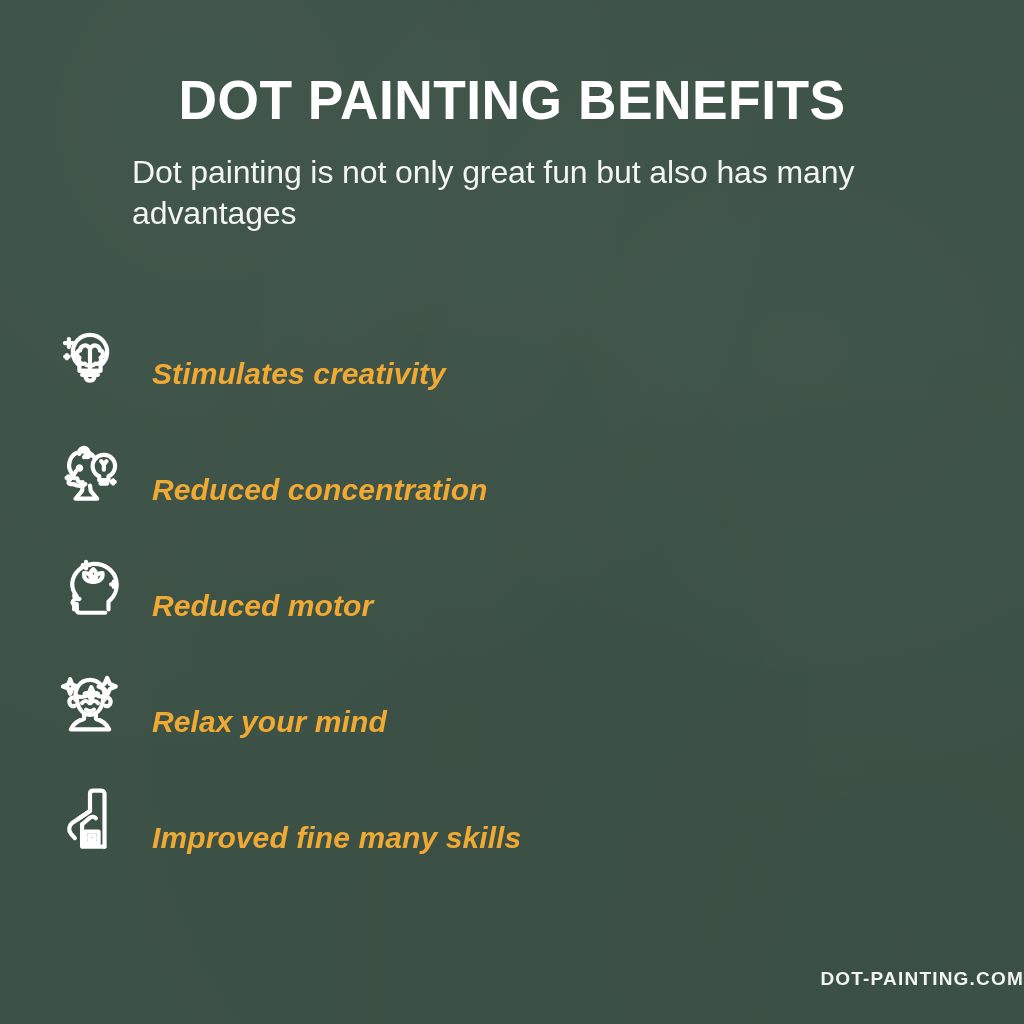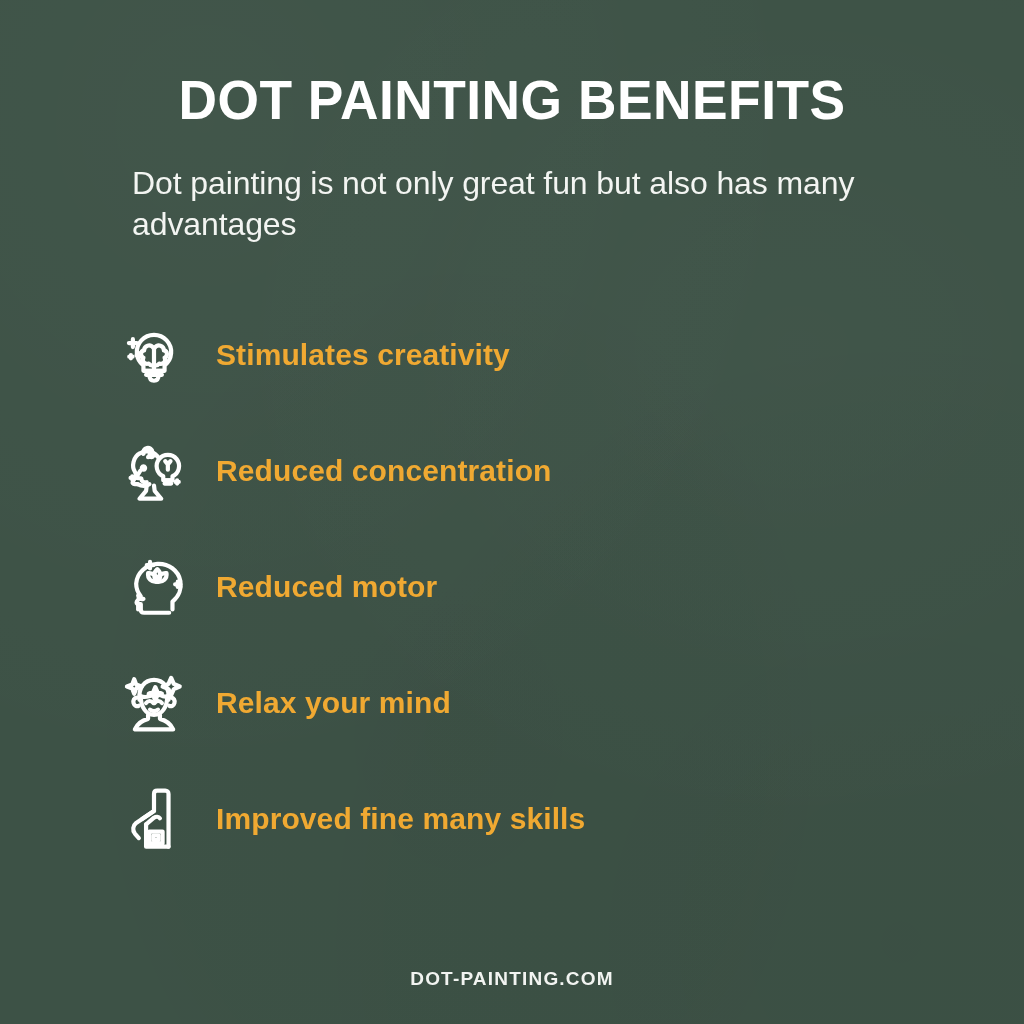--- a/index.html
+++ b/index.html
@@ -28,21 +28,20 @@
     pointer-events: none;
   }
 
   .poster {
     position: relative;
     width: 1024px;
     height: 1024px;
     display: flex;
     flex-direction: column;
     align-items: center;
-    gap: 11px;
   }
 
   .title {
     margin-top: 72px;
     color: #ffffff;
     font-size: 55px;
     font-weight: bold;
     letter-spacing: 0.5px;
     line-height: 1.05;
     text-align: center;
@@ -63,22 +62,23 @@
 
   .benefit-list {
     margin-top: 40px;
     width: 1024px;
     list-style: none;
   }
 
   .benefit-item {
     height: 116px;
     display: flex;
-    align-items: center;
-    padding-left: 118px;
+    align-items: flex-end;
+    padding-left: 54px;
+    font-style: italic;
   }
 
   .benefit-icon {
     width: 72px;
     height: 72px;
     flex: 0 0 72px;
     display: flex;
     align-items: center;
     justify-content: center;
   }
@@ -105,21 +105,21 @@
     font-weight: bold;
     letter-spacing: 0.1px;
     white-space: nowrap;
   }
 
   .footer {
     position: absolute;
     left: 0;
     right: 0;
     bottom: 34px;
-    text-align: center;
+    text-align: right;
     color: #f2f4f1;
     font-size: 19px;
     font-weight: bold;
     letter-spacing: 1.2px;
   }
 </style>
 </head>
 <body>
 
 <div class="bg-texture"></div>

